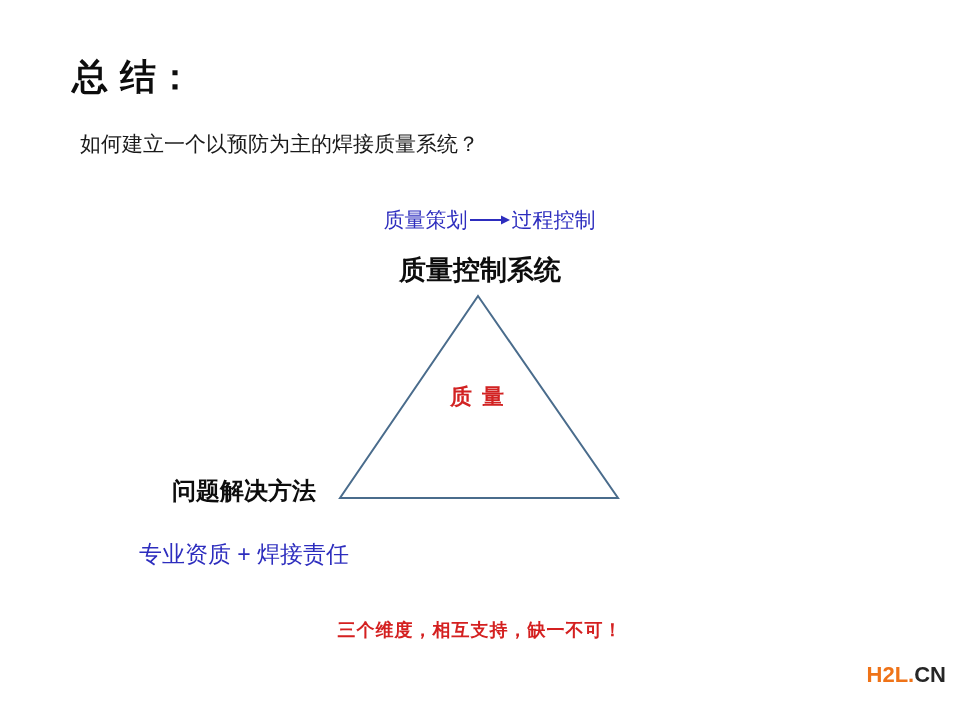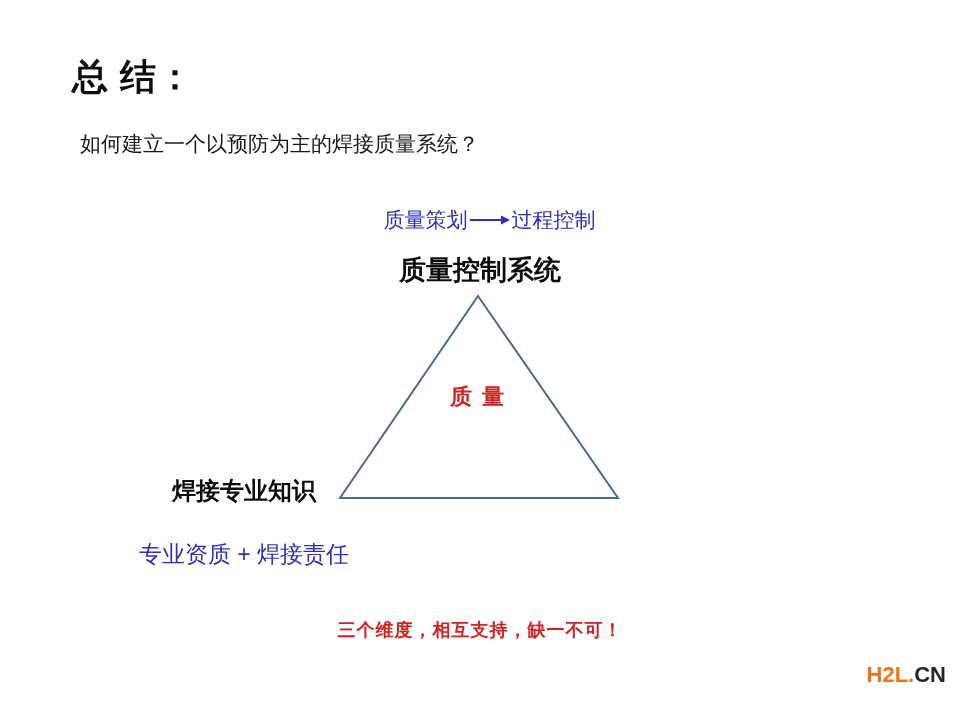--- a/index.html
+++ b/index.html
@@ -178,21 +178,21 @@
 
     <svg class="triangle-svg" viewBox="0 0 360 245">
       <polygon points="178,21 318,223 40,223" fill="none" stroke="#4a6c8c" stroke-width="2" stroke-linejoin="miter"></polygon>
     </svg>
 
     <div class="center-label">
       <div>质 量</div>
     </div>
 
     <div class="corner corner-left">
-      <div class="corner-title">焊接专业知识</div>
+      <div class="corner-title">问题解决方法</div>
       <div class="corner-sub">专业资质 + 焊接责任</div>
     </div>
 
 
   </div>
 
   <div class="conclusion">三个维度，相互支持，缺一不可！</div>
 
   <div class="watermark">
     <span class="wm-a">H2L.</span><span class="wm-b">CN</span>

